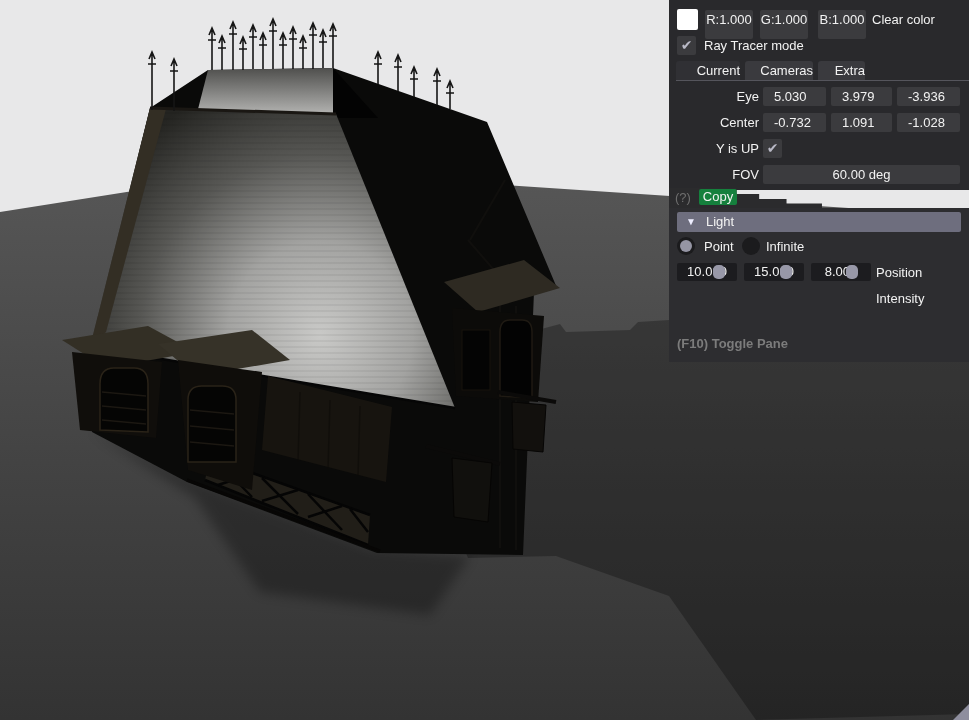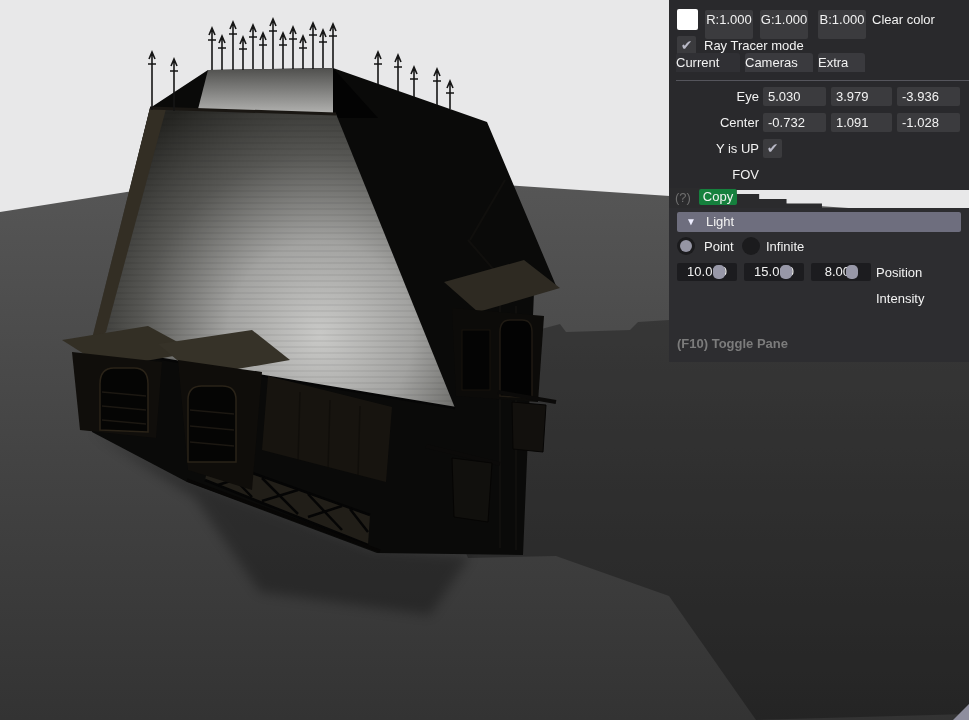--- a/index.html
+++ b/index.html
@@ -19,29 +19,29 @@
        background:#3b3b3e;border-radius:2px;cursor:pointer;}
   .btn-r{left:36px;top:10px;width:48px;}
   .btn-g{left:91px;top:10px;width:48px;}
   .btn-b{left:149px;top:10px;width:48px;}
   .lbl{position:absolute;height:19px;line-height:19px;white-space:nowrap;}
   .lbl-clear{left:203px;top:10px;}
   .checkbox{position:absolute;width:19px;height:19px;background:#3b3b3e;border-radius:2px;
             text-align:center;line-height:18px;font-size:14px;color:#b9b9c6;cursor:pointer;}
   .cb-ray{left:8px;top:36px;}
   .lbl-ray{left:35px;top:36px;}
-  .tab{position:absolute;top:53px;height:19px;line-height:19px;text-align:left;
+  .tab{position:absolute;top:61px;height:19px;line-height:19px;text-align:right;
        border-radius:3px 3px 0 0;cursor:pointer;}
   .tab-current{left:7px;width:64px;background:#303034;}
   .tab-cameras{left:76px;width:68px;background:#3a3a3e;}
   .tab-extra{left:149px;width:47px;background:#3a3a3e;}
   .tabline{position:absolute;left:7px;right:0;top:80px;height:1px;background:#55555c;}
   .rowlabel{position:absolute;left:0;width:82px;text-align:right;height:19px;line-height:19px;padding-left:8px;}
   .vbox{position:absolute;height:19px;line-height:19px;background:#3b3b3e;border-radius:2px;
-        padding-left:5px;box-sizing:border-box;cursor:ew-resize;}
+        padding-left:11px;box-sizing:border-box;cursor:ew-resize;}
   .vb1{left:94px;width:63px;} .vb2{left:162px;width:61px;} .vb3{left:228px;width:63px;}
   .row-eye{top:87px;} .row-center{top:113px;} .row-yup{top:139px;} .row-fov{top:165px;}
   .cb-yup{left:94px;top:139px;}
   .fovbox{left:94px;top:165px;width:197px;text-align:center;padding-left:0;}
 
   
   .gapstrip{position:absolute;left:669px;top:188px;width:161px;height:20px;z-index:5;
             background:#2b2b2d;
             clip-path:polygon(0 0,42% 0,42% 30%,56% 30%,56% 55%,73% 55%,73% 78%,95% 78%,95% 100%,0 100%);}
   .help{position:absolute;left:6px;top:1px;height:18px;line-height:18px;color:#6e6e6e;}
@@ -225,20 +225,21 @@
     <div class="vbox vb1 row-center">-0.732</div>
     <div class="vbox vb2 row-center">1.091</div>
     <div class="vbox vb3 row-center">-1.028</div>
 
     <div class="rowlabel row-yup">Y is UP</div>
     <div class="checkbox cb-yup">
       <span>✔</span>
     </div>
 
     <div class="rowlabel row-fov">FOV</div>
+    <div class="vbox fovbox">60.00 deg</div>
   </div>
 
   <div class="gapstrip">
     <span class="help">(?)</span>
     <div class="copybtn">Copy</div>
   </div>
 
   <div class="win win2">
     <div class="lheader">
       <span class="tri">▼</span>

